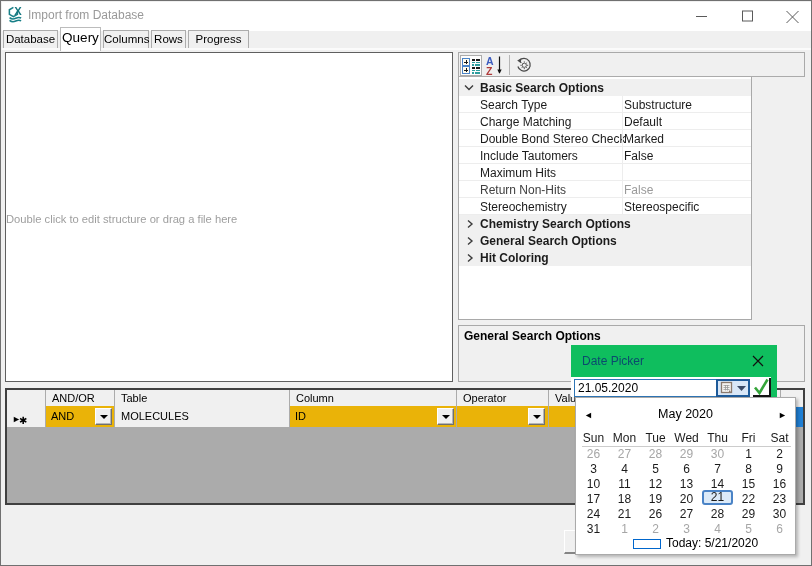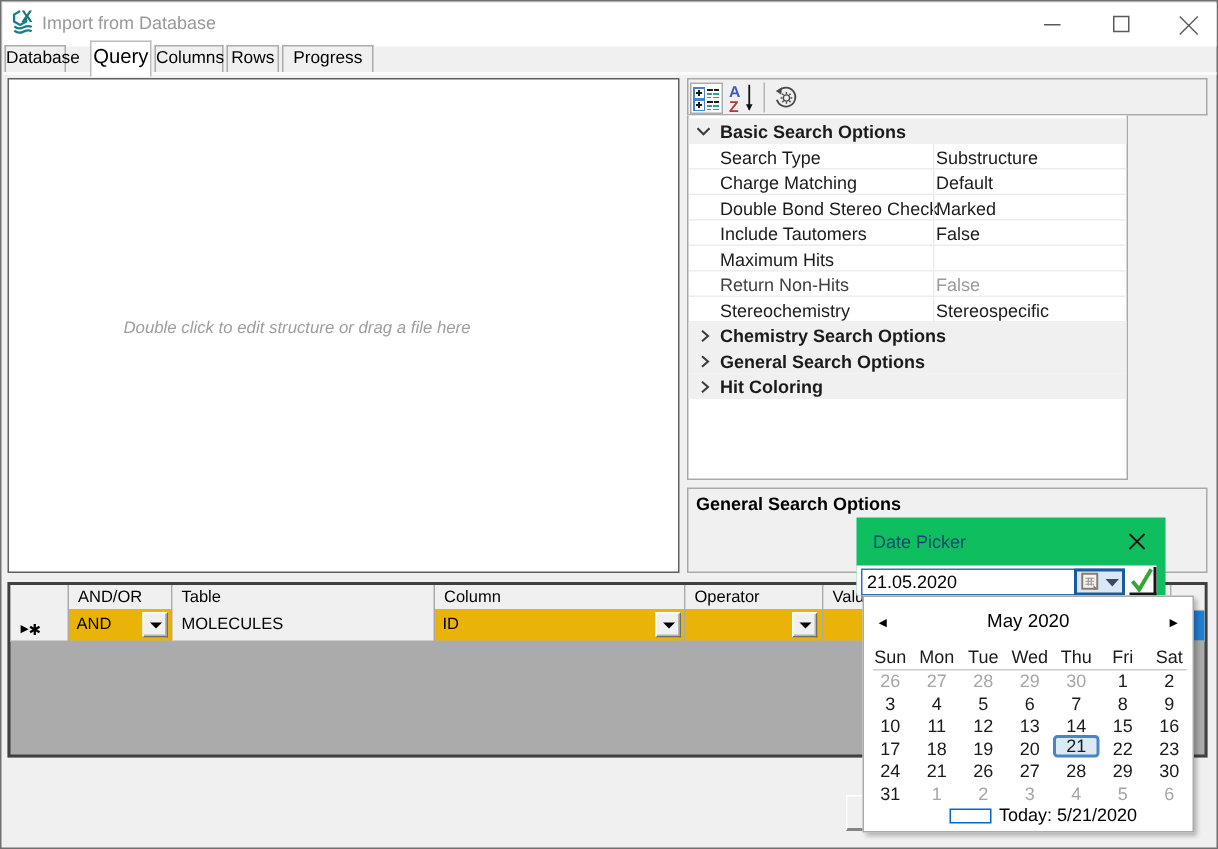--- a/index.html
+++ b/index.html
@@ -7,21 +7,21 @@
   #win { position:absolute; left:0; top:0; width:812px; height:566px; background:#F0F0F0; border:1px solid #707070; overflow:hidden; }
   .abs { position:absolute; }
   #titlebar { left:1px; top:1px; width:810px; height:29px; background:#FFFFFF; }
   #title-text { left:26px; top:6px; font-size:12px; color:#999999; }
   
   .tab { position:absolute; top:29px; height:19px; background:#F0F0F0; border:1px solid #ACACAC; border-bottom:none; font-size:11.5px; color:#000; text-align:center; line-height:17px; }
   #tab-query { top:26px; height:24px; background:#FFFFFF; border:1px solid #BCBCBC; border-bottom:none; font-size:13.5px; line-height:20px; z-index:3; }
   #page-hl { left:1px; top:47px; width:810px; height:2px; background:#FBFBFB; }
   
   #struct { left:4px; top:51px; width:448px; height:330px; background:#fff; border:1px solid #5F5F5F; }
-  #hint { left:0; top:160px; width:384px; text-align:center; font-size:11.2px; color:#9E9E9E;font-style:italic; }
+  #hint { left:0; top:160px; width:384px; text-align:left; font-size:11.2px; color:#9E9E9E; }
   
   #toolbar { left:457px; top:51px; width:347px; height:25px; background:#F0F0F0; border:1px solid #A9A9A9; border-bottom:1px solid #ABABAB; }
   #grid { left:457px; top:76px; width:294px; height:243px; background:#FFFFFF; border:1px solid #A9A9A9; border-top:none; overflow:hidden; }
   .prow { position:absolute; left:0; width:345px; height:17px; font-size:12px; }
   .cat { background:#F0F0F0; font-weight:bold; color:#000; }
   .pname { position:absolute; left:21px; top:1.5px; color:#1b1b1b; white-space:nowrap; }
   .pval { position:absolute; left:165px; top:1.5px; color:#1b1b1b; white-space:nowrap; }
   .rline { box-shadow: inset 0 -1px 0 #EDEDED; padding-left: 11px; }
   #vdiv { left:621px; top:95px; width:1px; height:119px; background:#EDEDED; }
   #desc { left:457px; top:324px; width:347px; height:57px; background:#F0F0F0; border:1px solid #A9A9A9; }
@@ -59,21 +59,21 @@
     </svg>
     <div id="title-text" class="abs">Import from Database</div>
     <svg class="abs" style="left:688px;top:0" width="120" height="29" viewBox="0 0 120 29">
       <line x1="6" y1="14.5" x2="17" y2="14.5" stroke="#5A5A5A" stroke-width="1"></line>
       <rect x="52.5" y="9" width="10" height="10" fill="none" stroke="#5A5A5A" stroke-width="1"></rect>
       <line x1="96.5" y1="9" x2="108.5" y2="21" stroke="#5A5A5A" stroke-width="1"></line>
       <line x1="108.5" y1="9" x2="96.5" y2="21" stroke="#5A5A5A" stroke-width="1"></line>
     </svg>
   </div>
 
-  <div class="tab" style="left:2px;width:41px;">Database</div>
+  <div class="tab" style="left:2px;width:55px;">Database</div>
   <div class="tab" id="tab-query" style="left:59px;width:41px;">Query</div>
   <div class="tab" style="left:102px;width:46px;">Columns</div>
   <div class="tab" style="left:150px;width:35px;">Rows</div>
   <div class="tab" style="left:187px;width:61px;">Progress</div>
   <div id="page-hl" class="abs"></div>
 
   <div id="struct" class="abs">
       <div id="hint" class="abs">Double click to edit structure or drag a file here</div>
     </div>
 

